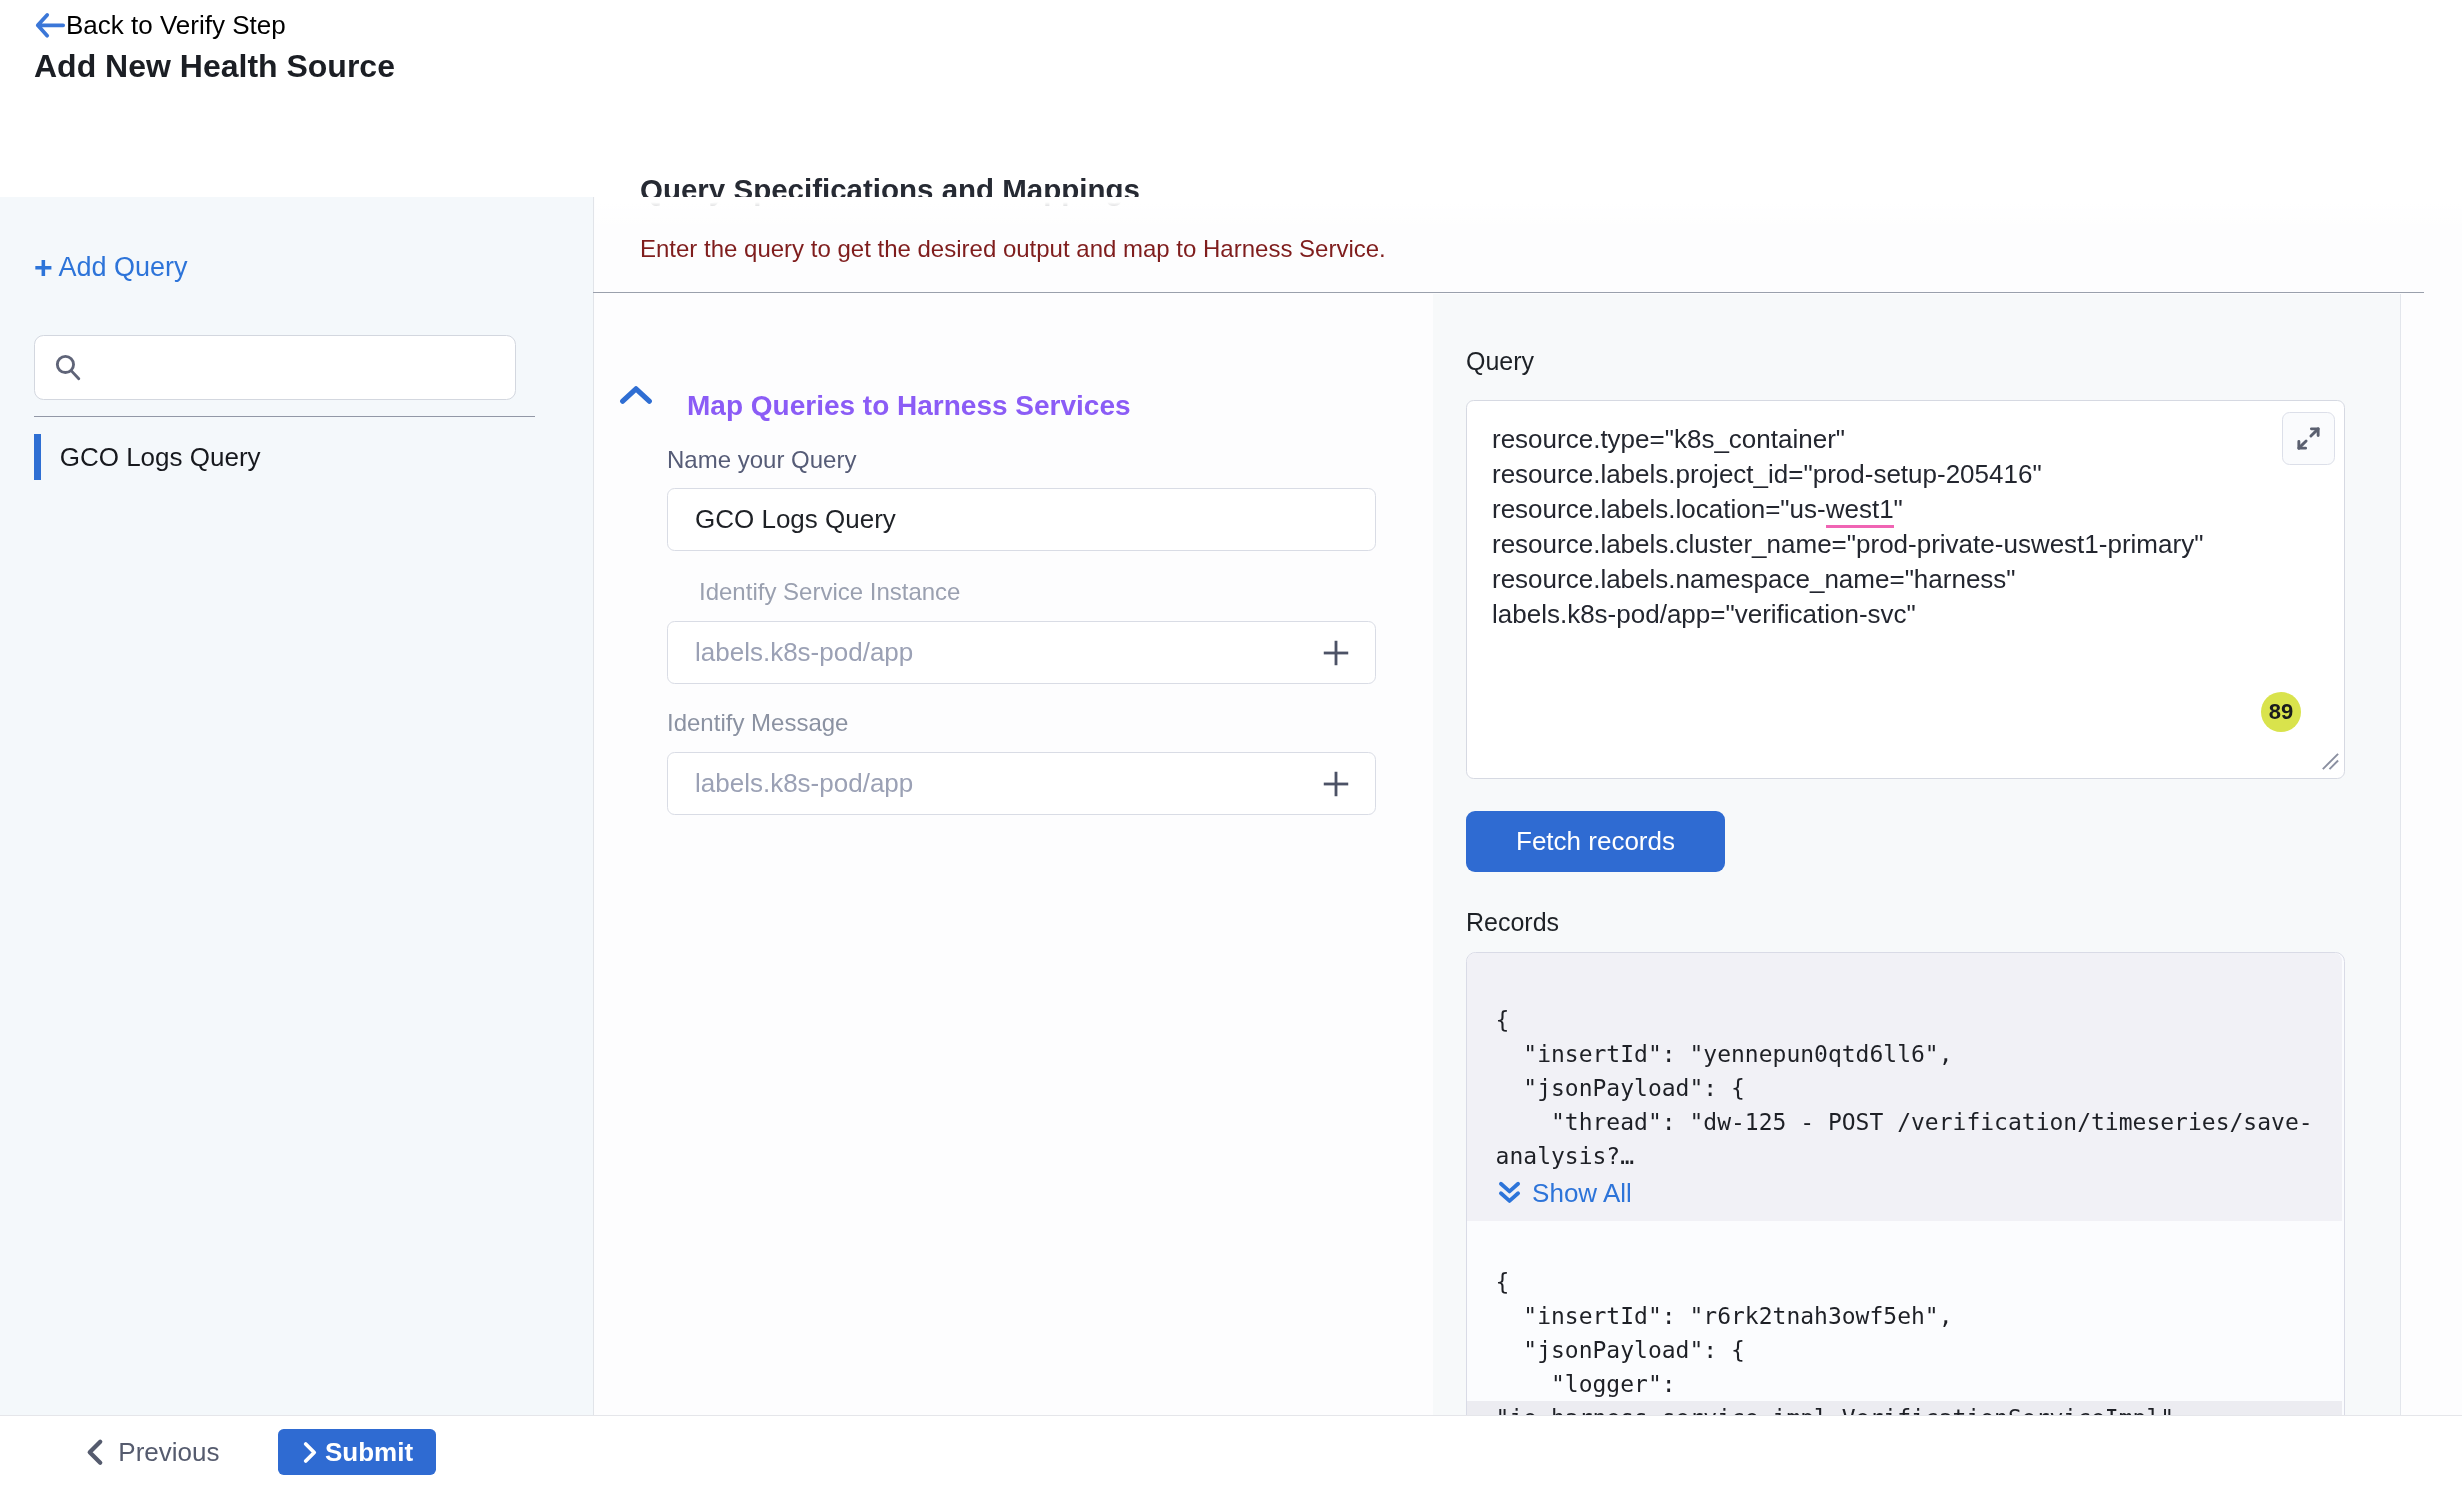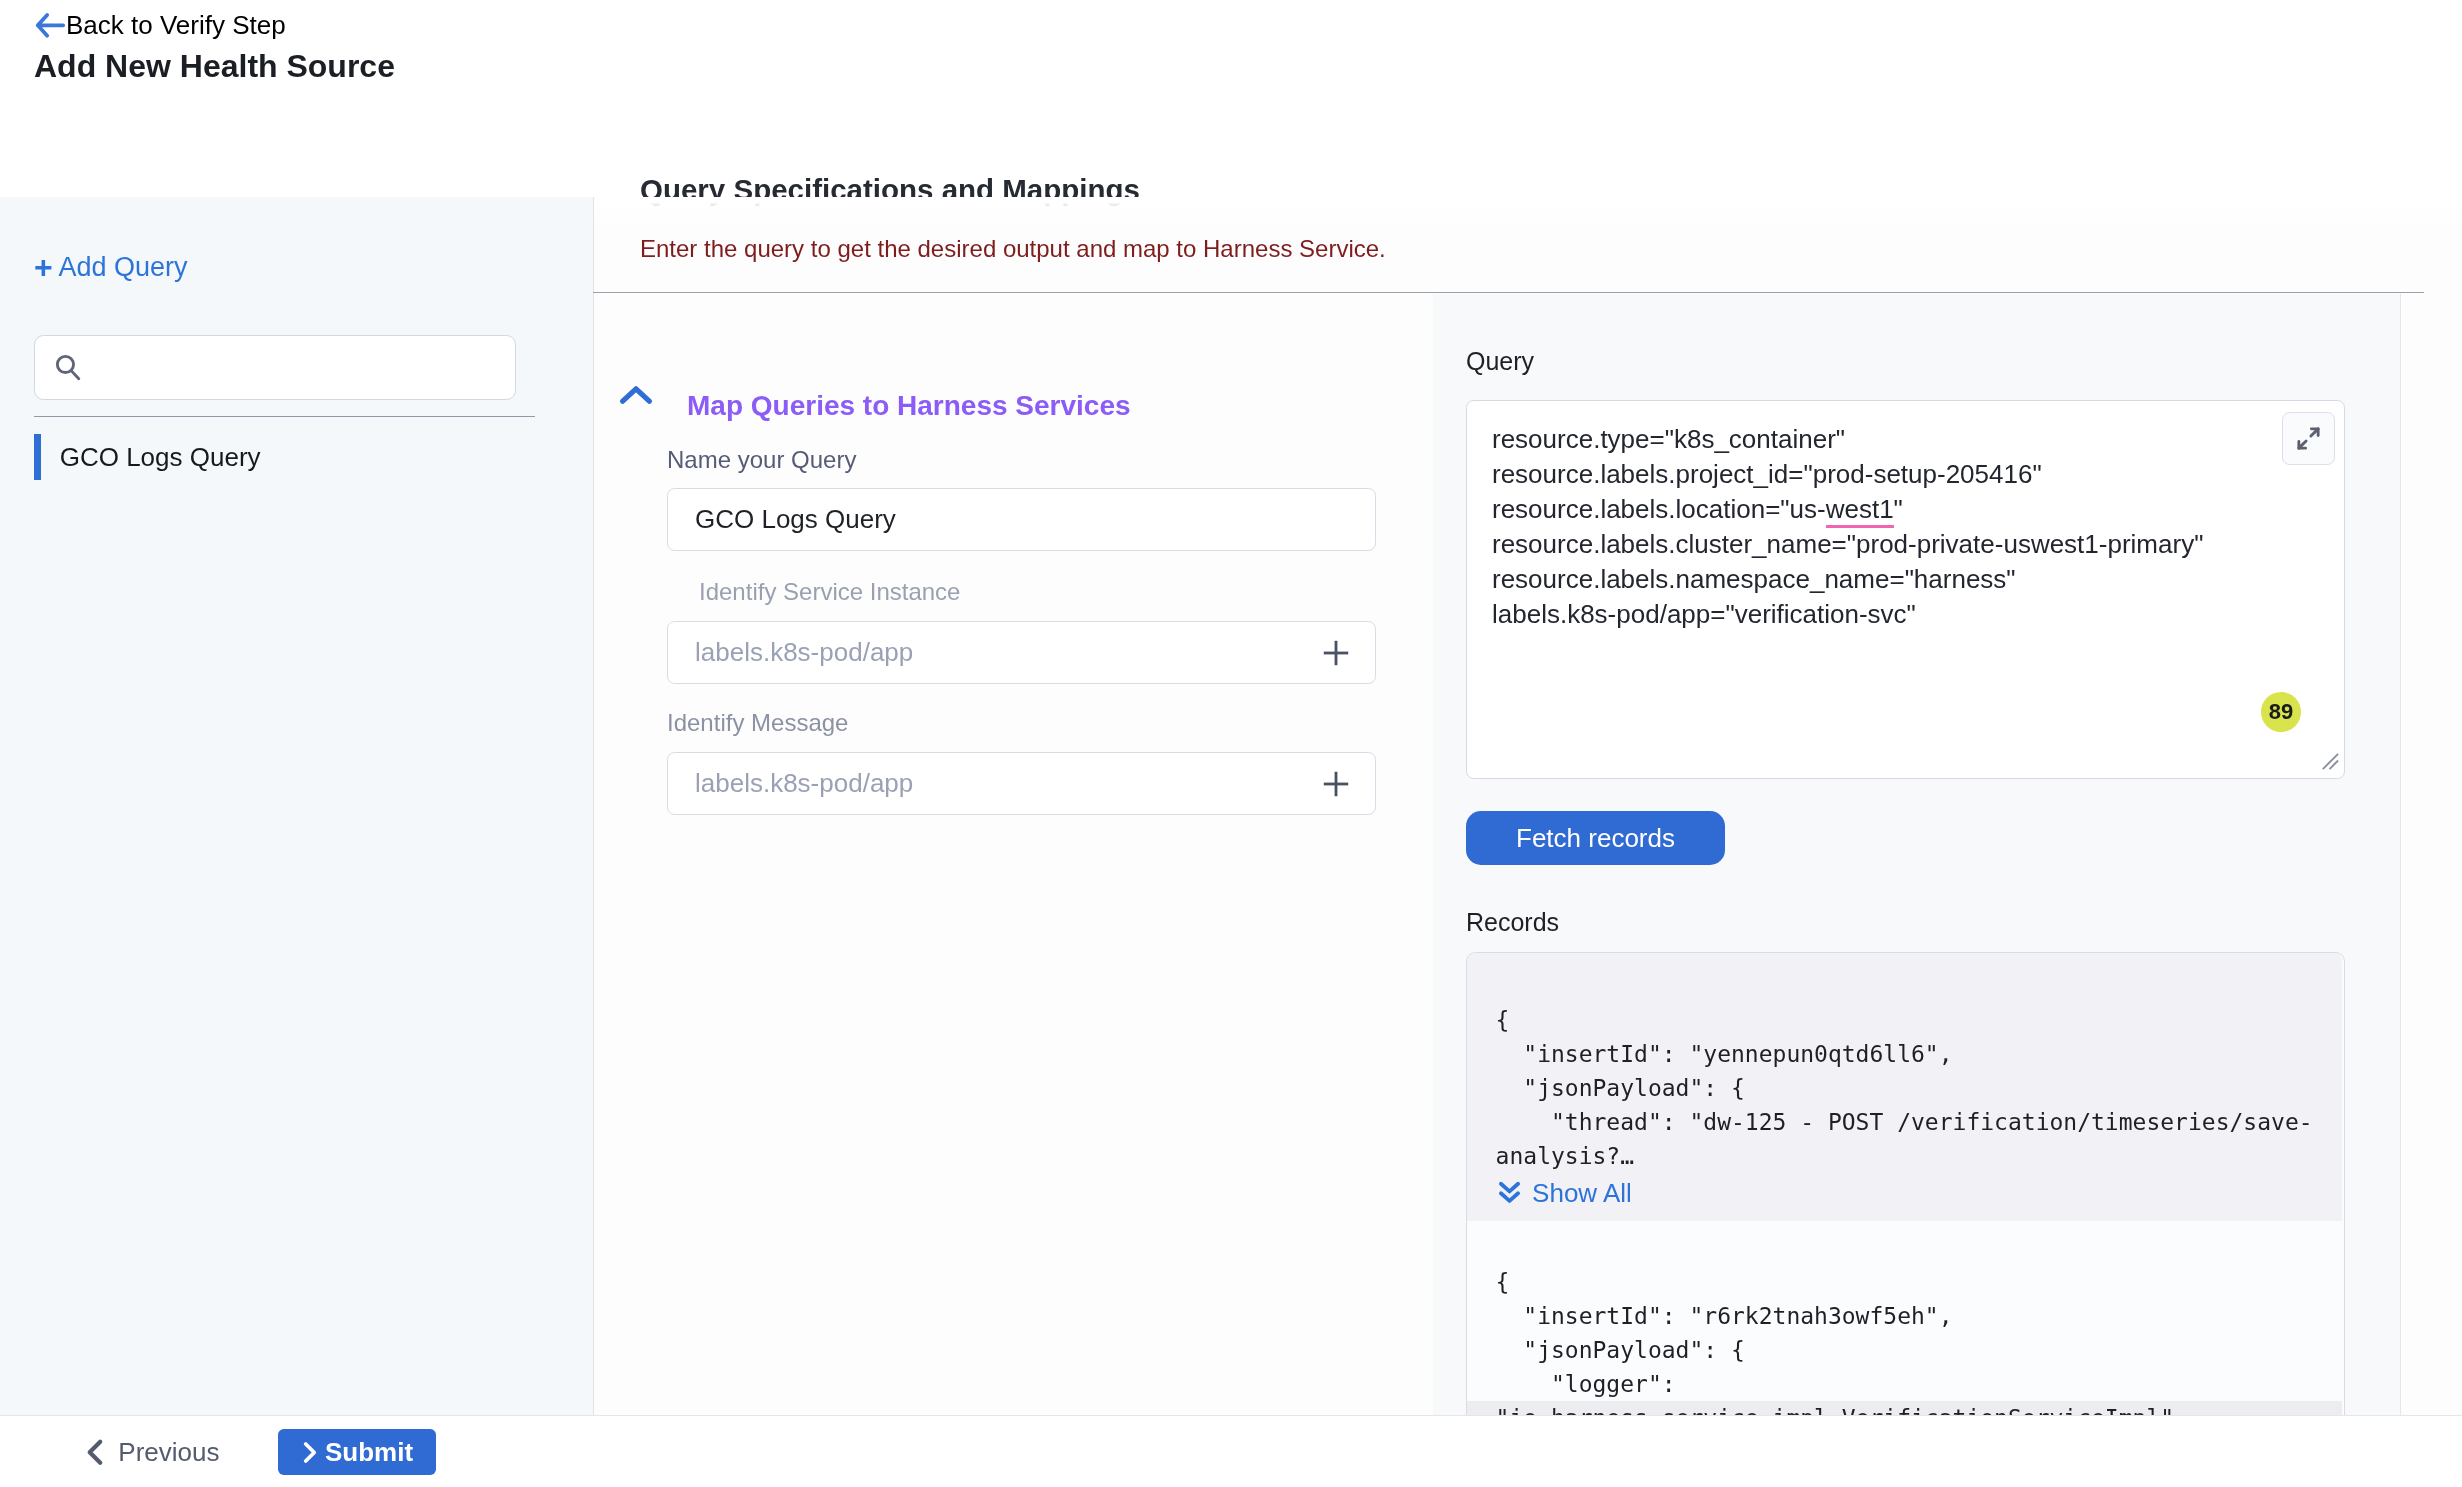--- a/index.html
+++ b/index.html
@@ -61,21 +61,21 @@
   #query-box{left:1466px;top:400px;width:879px;height:379px;background:#fff;border:1.9px solid #d6d9e2;
              border-radius:7.6px;box-sizing:border-box;}
   #query-lines{position:absolute;left:25px;top:21px;width:827px;font-size:26px;line-height:35px;color:#23262f;}
   .qline{white-space:pre;}
   .spell{border-bottom:3.8px solid #f064b4;padding-bottom:1px;}
   #expand-btn{position:absolute;right:9.5px;top:11.4px;width:53px;height:53px;background:#fafbfd;border:1.9px solid #dcdfe9;
               border-radius:7.6px;box-sizing:border-box;display:flex;align-items:center;justify-content:center;cursor:pointer;}
   #char-badge{position:absolute;right:43px;bottom:46px;width:40px;height:40px;border-radius:50%;background:#d9e34c;
               display:flex;align-items:center;justify-content:center;font-size:22px;font-weight:700;color:#1a1c1e;}
   #resize-handle{position:absolute;right:3.8px;bottom:3.8px;cursor:nwse-resize;}
-  #fetch-btn{left:1466px;top:811px;width:259px;height:54px;background:#2f6bd2;border-radius:15px;color:#fff;
+  #fetch-btn{left:1466px;top:811px;width:259px;height:61px;background:#2f6bd2;border-radius:9px;color:#fff;
              font-size:26px;font-weight:500;display:flex;align-items:center;justify-content:center;cursor:pointer;}
   #records-label{left:1466px;top:908px;font-size:25px;color:#1d2126;}
   #records-panel{left:1466px;top:952px;width:879px;height:514px;background:#fbfcfe;border:1.9px solid #d9dbe6;
                  border-radius:9.5px;box-sizing:border-box;overflow:hidden;}
   #record-card-1{position:absolute;left:0;top:0;width:875px;height:268px;background:#f1f1f6;
                  border-radius:7.6px 7.6px 0 0;box-sizing:border-box;padding:50px 25px 0 28.6px;}
   .rline{white-space:pre;font-family:"DejaVu Sans Mono", monospace;font-size:23px;line-height:34px;color:#1e2026;}
   #show-all{position:absolute;left:28.6px;top:225px;display:flex;align-items:center;gap:9.5px;color:#2d74d9;
             font-size:26px;font-weight:500;cursor:pointer;}
   #record-2{position:absolute;left:0;top:312px;width:875px;padding:0 25px 0 28.6px;box-sizing:border-box;}

